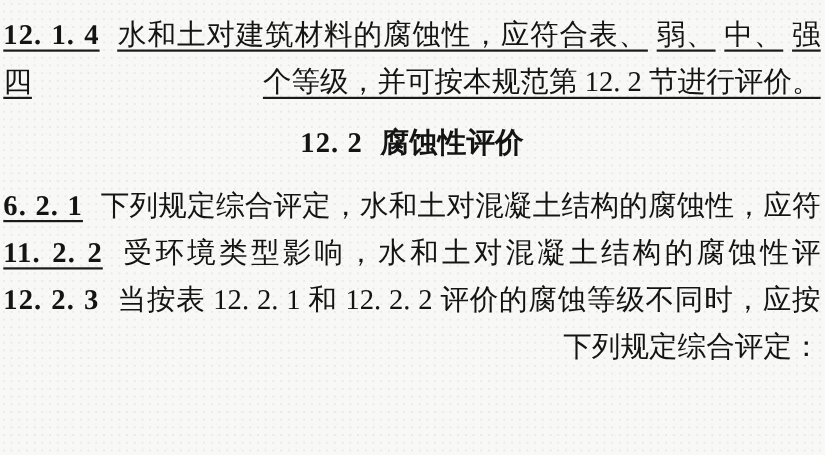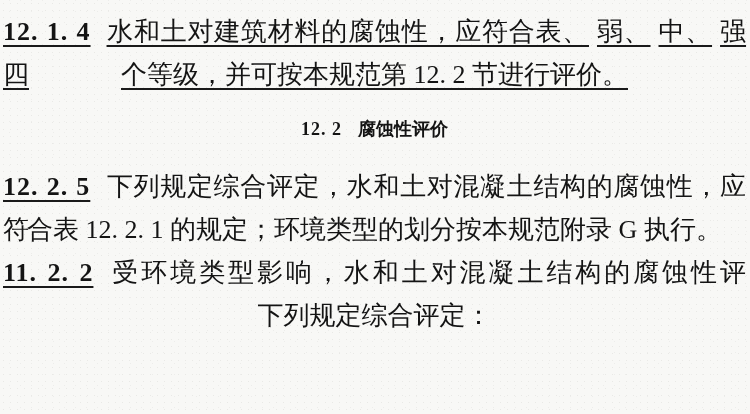--- a/index.html
+++ b/index.html
@@ -16,50 +16,50 @@
     background-size:7px 7px, 11px 11px;
     background-position:0 0, 4px 6px;
     font-family:"Liberation Serif","DejaVu Serif",serif;
     font-size:26px;
     color:#141414;
   }
   .line{
     height:43px;
     line-height:43px;
     white-space:normal;
-    text-align:center;
+    text-align:right;
   }
   .line.justify{
     text-align:justify;
     text-align-last:justify;
     text-justify:inter-character;
   }
   .line.center{
     text-align:center;
   }
   .line.heading{
     margin-top:12px;
     margin-bottom:14px;
     font-weight:bold;
-    font-size:18px;
+    font-size:26px;
   }
   .b{font-weight:bold;}
   .u{
     text-decoration:underline;
     text-decoration-thickness:2px;
     text-underline-offset:5px;
     text-decoration-color:#1a1a1a;
   }
   .num{margin-right:16px;letter-spacing:1px;}
   .gap{margin-left:8px;}
 </style>
 </head>
 <body>
 
 <div class="page">
     <div class="line justify"><span class="b u num">12. 1. 4</span><span class="u">水和土对建筑材料的腐蚀性，应符合表、</span><span class="u gap">弱、</span><span class="u gap">中、</span><span class="u gap">强四</span></div>
     <div class="line left"><span class="u">个等级，并可按本规范第 12. 2 节进行评价。</span></div>
     <div class="line center heading"><span class="b num">12. 2</span><span class="b">腐蚀性评价</span></div>
-    <div class="line justify"><span class="b u num">12. 2. 5</span><span class="">下列规定综合评定，水和土对混凝土结构的腐蚀性，应符</span></div>
-    <div class="line left"><span class="">合表 12. 2. 1 的规定；环境类型的划分按本规范附录 G 执行。</span></div>
+    <div class="line justify"><span class="b u num">6. 2. 1</span><span class="">下列规定综合评定，水和土对混凝土结构的腐蚀性，应符</span></div>
     <div class="line justify"><span class="b u num">11. 2. 2</span><span class="">受环境类型影响，水和土对混凝土结构的腐蚀性评</span></div>
+    <div class="line justify"><span class="b num">12. 2. 3</span><span class="">当按表 12. 2. 1 和 12. 2. 2 评价的腐蚀等级不同时，应按</span></div>
     <div class="line left"><span class="">下列规定综合评定：</span></div>
   </div>
 
 </body></html>

